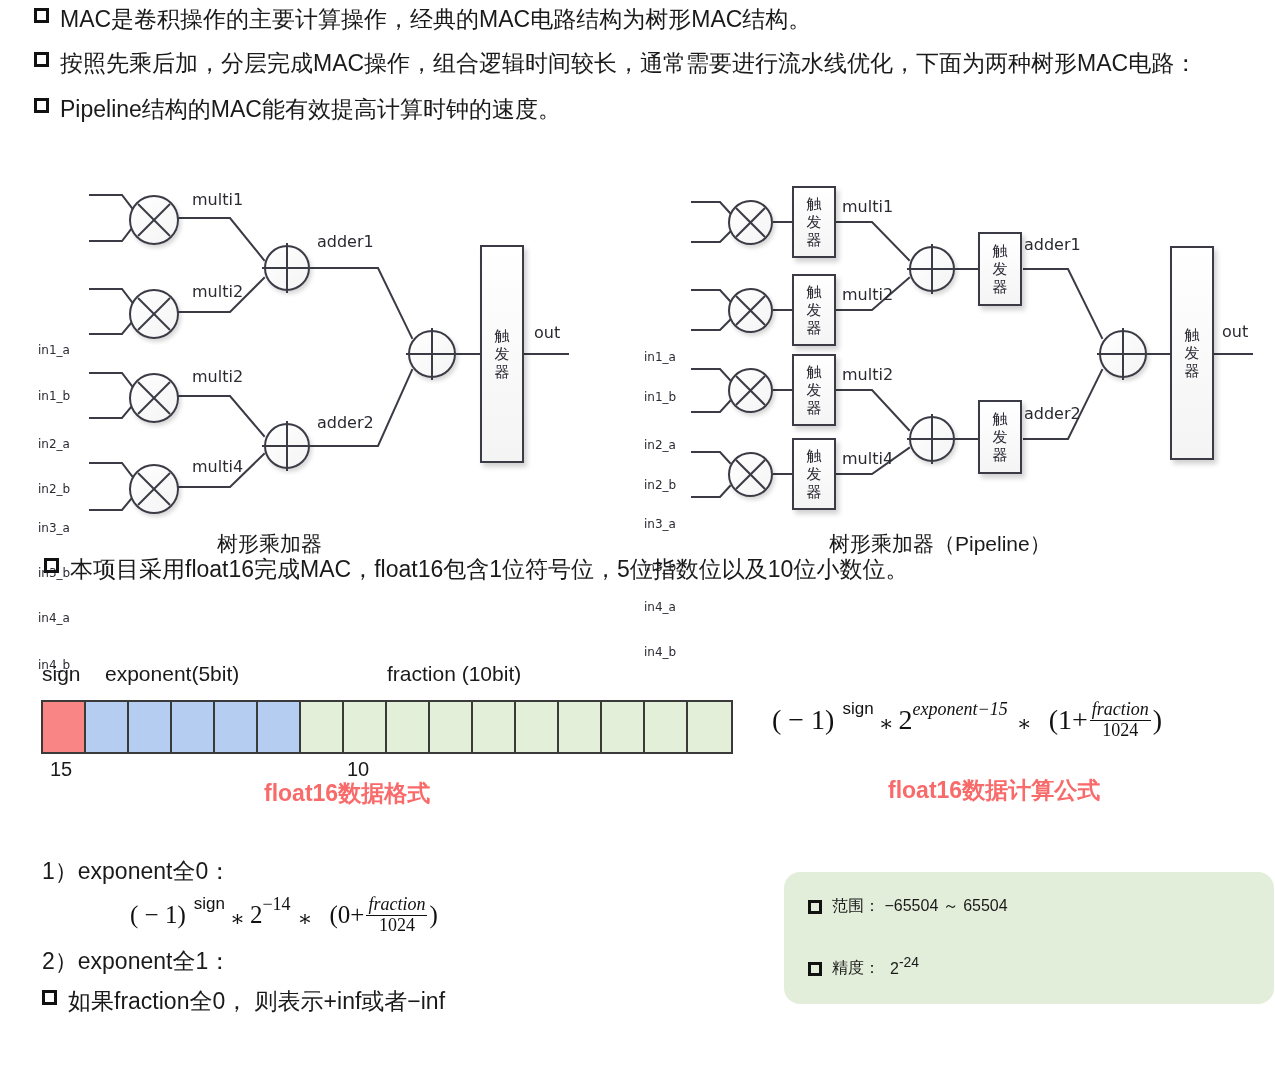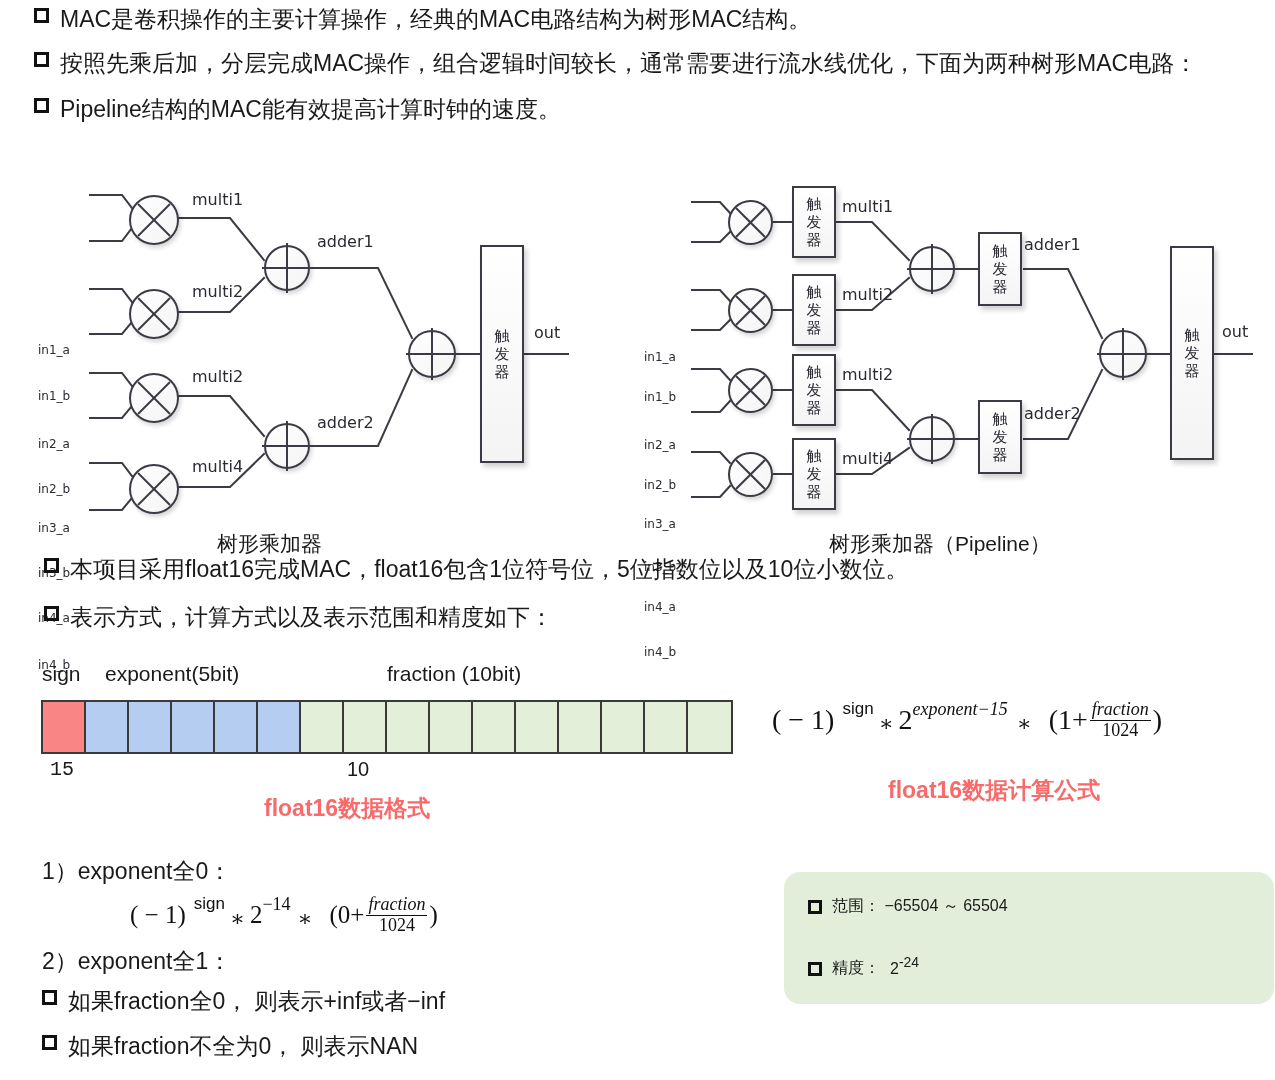--- a/index.html
+++ b/index.html
@@ -433,24 +433,20 @@
     <div class="netlabel" style="left:400px;top:244px;">adder2</div>
     <div class="netlabel" style="left:598px;top:162px;">out</div>
 
     <div class="caption" style="left:205px;top:370px;">树形乘加器（Pipeline）</div>
   </div>
 
   <div class="bullet" style="left:32px;top:558px;">
     <span class="bsq"></span>
     <span class="btxt">本项目采用float16完成MAC，float16包含1位符号位，5位指数位以及10位小数位。</span>
   </div>
-  <div class="bullet" style="left:32px;top:606px;">
-    <span class="bsq"></span>
-    <span class="btxt">表示方式，计算方式以及表示范围和精度如下：</span>
-  </div>
 
   <div class="fieldlabel" style="left:30px;top:662px;">sign</div>
   <div class="fieldlabel" style="left:93px;top:662px;">exponent(5bit)</div>
   <div class="fieldlabel" style="left:375px;top:662px;">fraction (10bit)</div>
 
   <div class="bitfield" style="left:29px;top:700px;">
     <div class="bitcell c-sign"></div>
     <div class="bitcell c-exp"></div>
     <div class="bitcell c-exp"></div>
     <div class="bitcell c-exp"></div>
@@ -461,24 +457,24 @@
     <div class="bitcell c-frac"></div>
     <div class="bitcell c-frac"></div>
     <div class="bitcell c-frac"></div>
     <div class="bitcell c-frac"></div>
     <div class="bitcell c-frac"></div>
     <div class="bitcell c-frac"></div>
     <div class="bitcell c-frac"></div>
     <div class="bitcell c-frac"></div>
   </div>
 
-  <div class="bitindex" style="left:38px;top:758px;font-family:Liberation Mono, monospace;">15</div>
+  <div class="bitindex" style="left:38px;top:758px;">15</div>
   <div class="bitindex" style="left:295px;top:758px;margin-left:40px;">10</div>
 
-  <div class="redcap" style="left:252px;top:778px;margin-top:15px;">float16数据格式</div>
+  <div class="redcap" style="left:252px;top:778px;">float16数据格式</div>
 
   <div class="formula" style="left:760px;top:700px;">
     <span>( − 1)</span>
     <span class="sup" style="margin-left:8px;">sign</span>
     <span class="ast">∗</span>
     <span style="font-style:normal;">2</span>
     <span class="supi">exponent−15</span>
     <span class="ast" style="margin-left:9px;">∗</span>
     <span style="margin-left:12px;">(1+</span>
     <span class="frac">
@@ -506,24 +502,20 @@
     </span>
     <span>)</span>
   </div>
 
   <div class="num-item" style="left:30px;top:946px;">2）exponent全1：</div>
 
   <div class="bullet" style="left:30px;top:990px;">
     <span class="bsq"></span>
     <span class="btxt">如果fraction全0， 则表示+inf或者−inf</span>
   </div>
-  <div class="bullet" style="left:30px;top:1035px;">
-    <span class="bsq"></span>
-    <span class="btxt">如果fraction不全为0， 则表示NAN</span>
-  </div>
 
   <div class="greenbox" style="left:772px;top:872px;width:490px;height:132px;"></div>
 
   <div class="gb-row" style="left:796px;top:896px;">
     <span class="gb-sq"></span>
     <span class="gb-txt">范围：  −65504 ～  65504</span>
   </div>
 
   <div class="gb-row" style="left:796px;top:958px;">
     <span class="gb-sq"></span>

